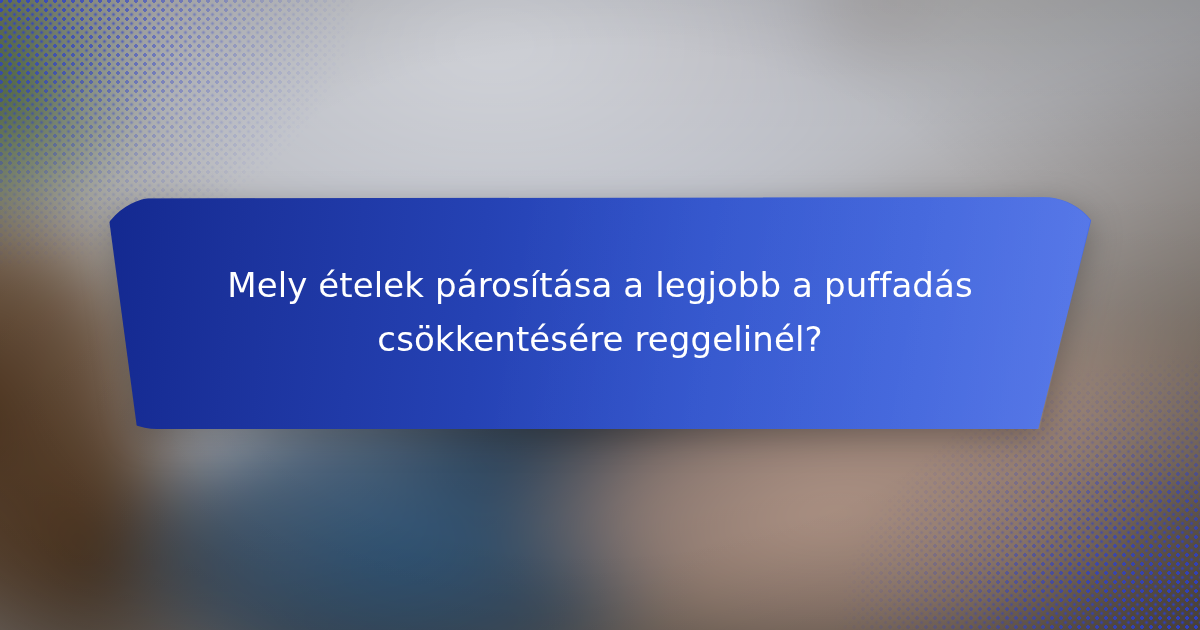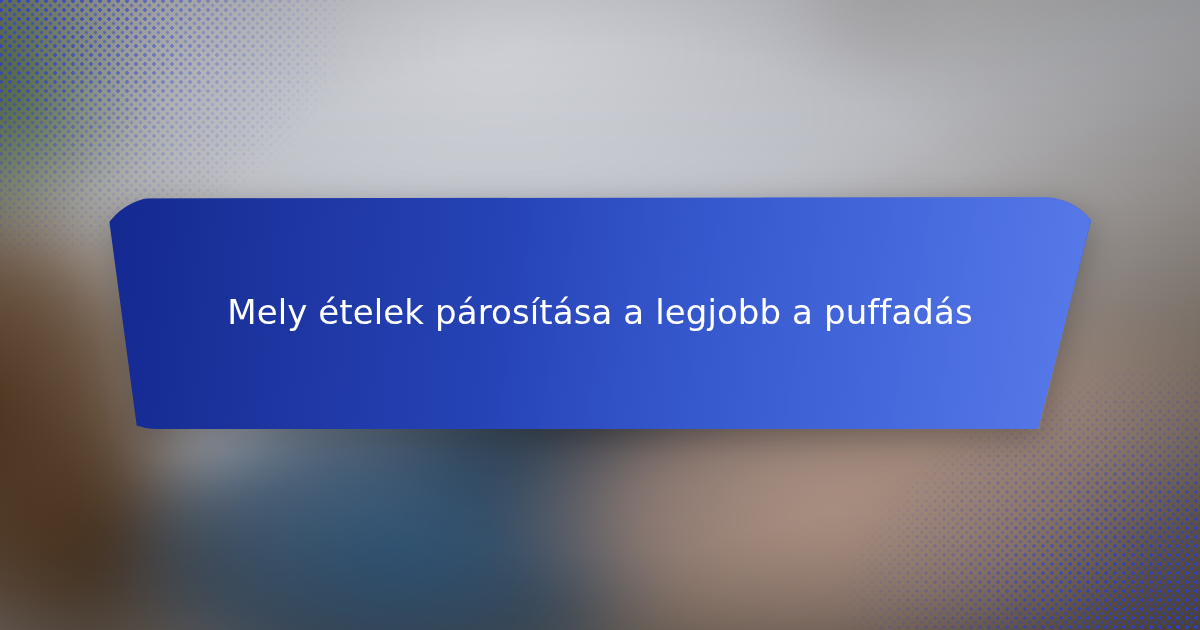--- a/index.html
+++ b/index.html
@@ -144,16 +144,17 @@
 
   <div class="dots dots-br"></div>
 
   <div class="banner-wrap">
     <div class="banner-shape"></div>
 
     <div class="banner-sheen"></div>
 
     <div class="banner-text">
       <span class="line">Mely ételek párosítása a legjobb a puffadás</span>
+      <span class="line">csökkentésére reggelinél?</span>
     </div>
   </div>
 
 </div>
 
 </body></html>

